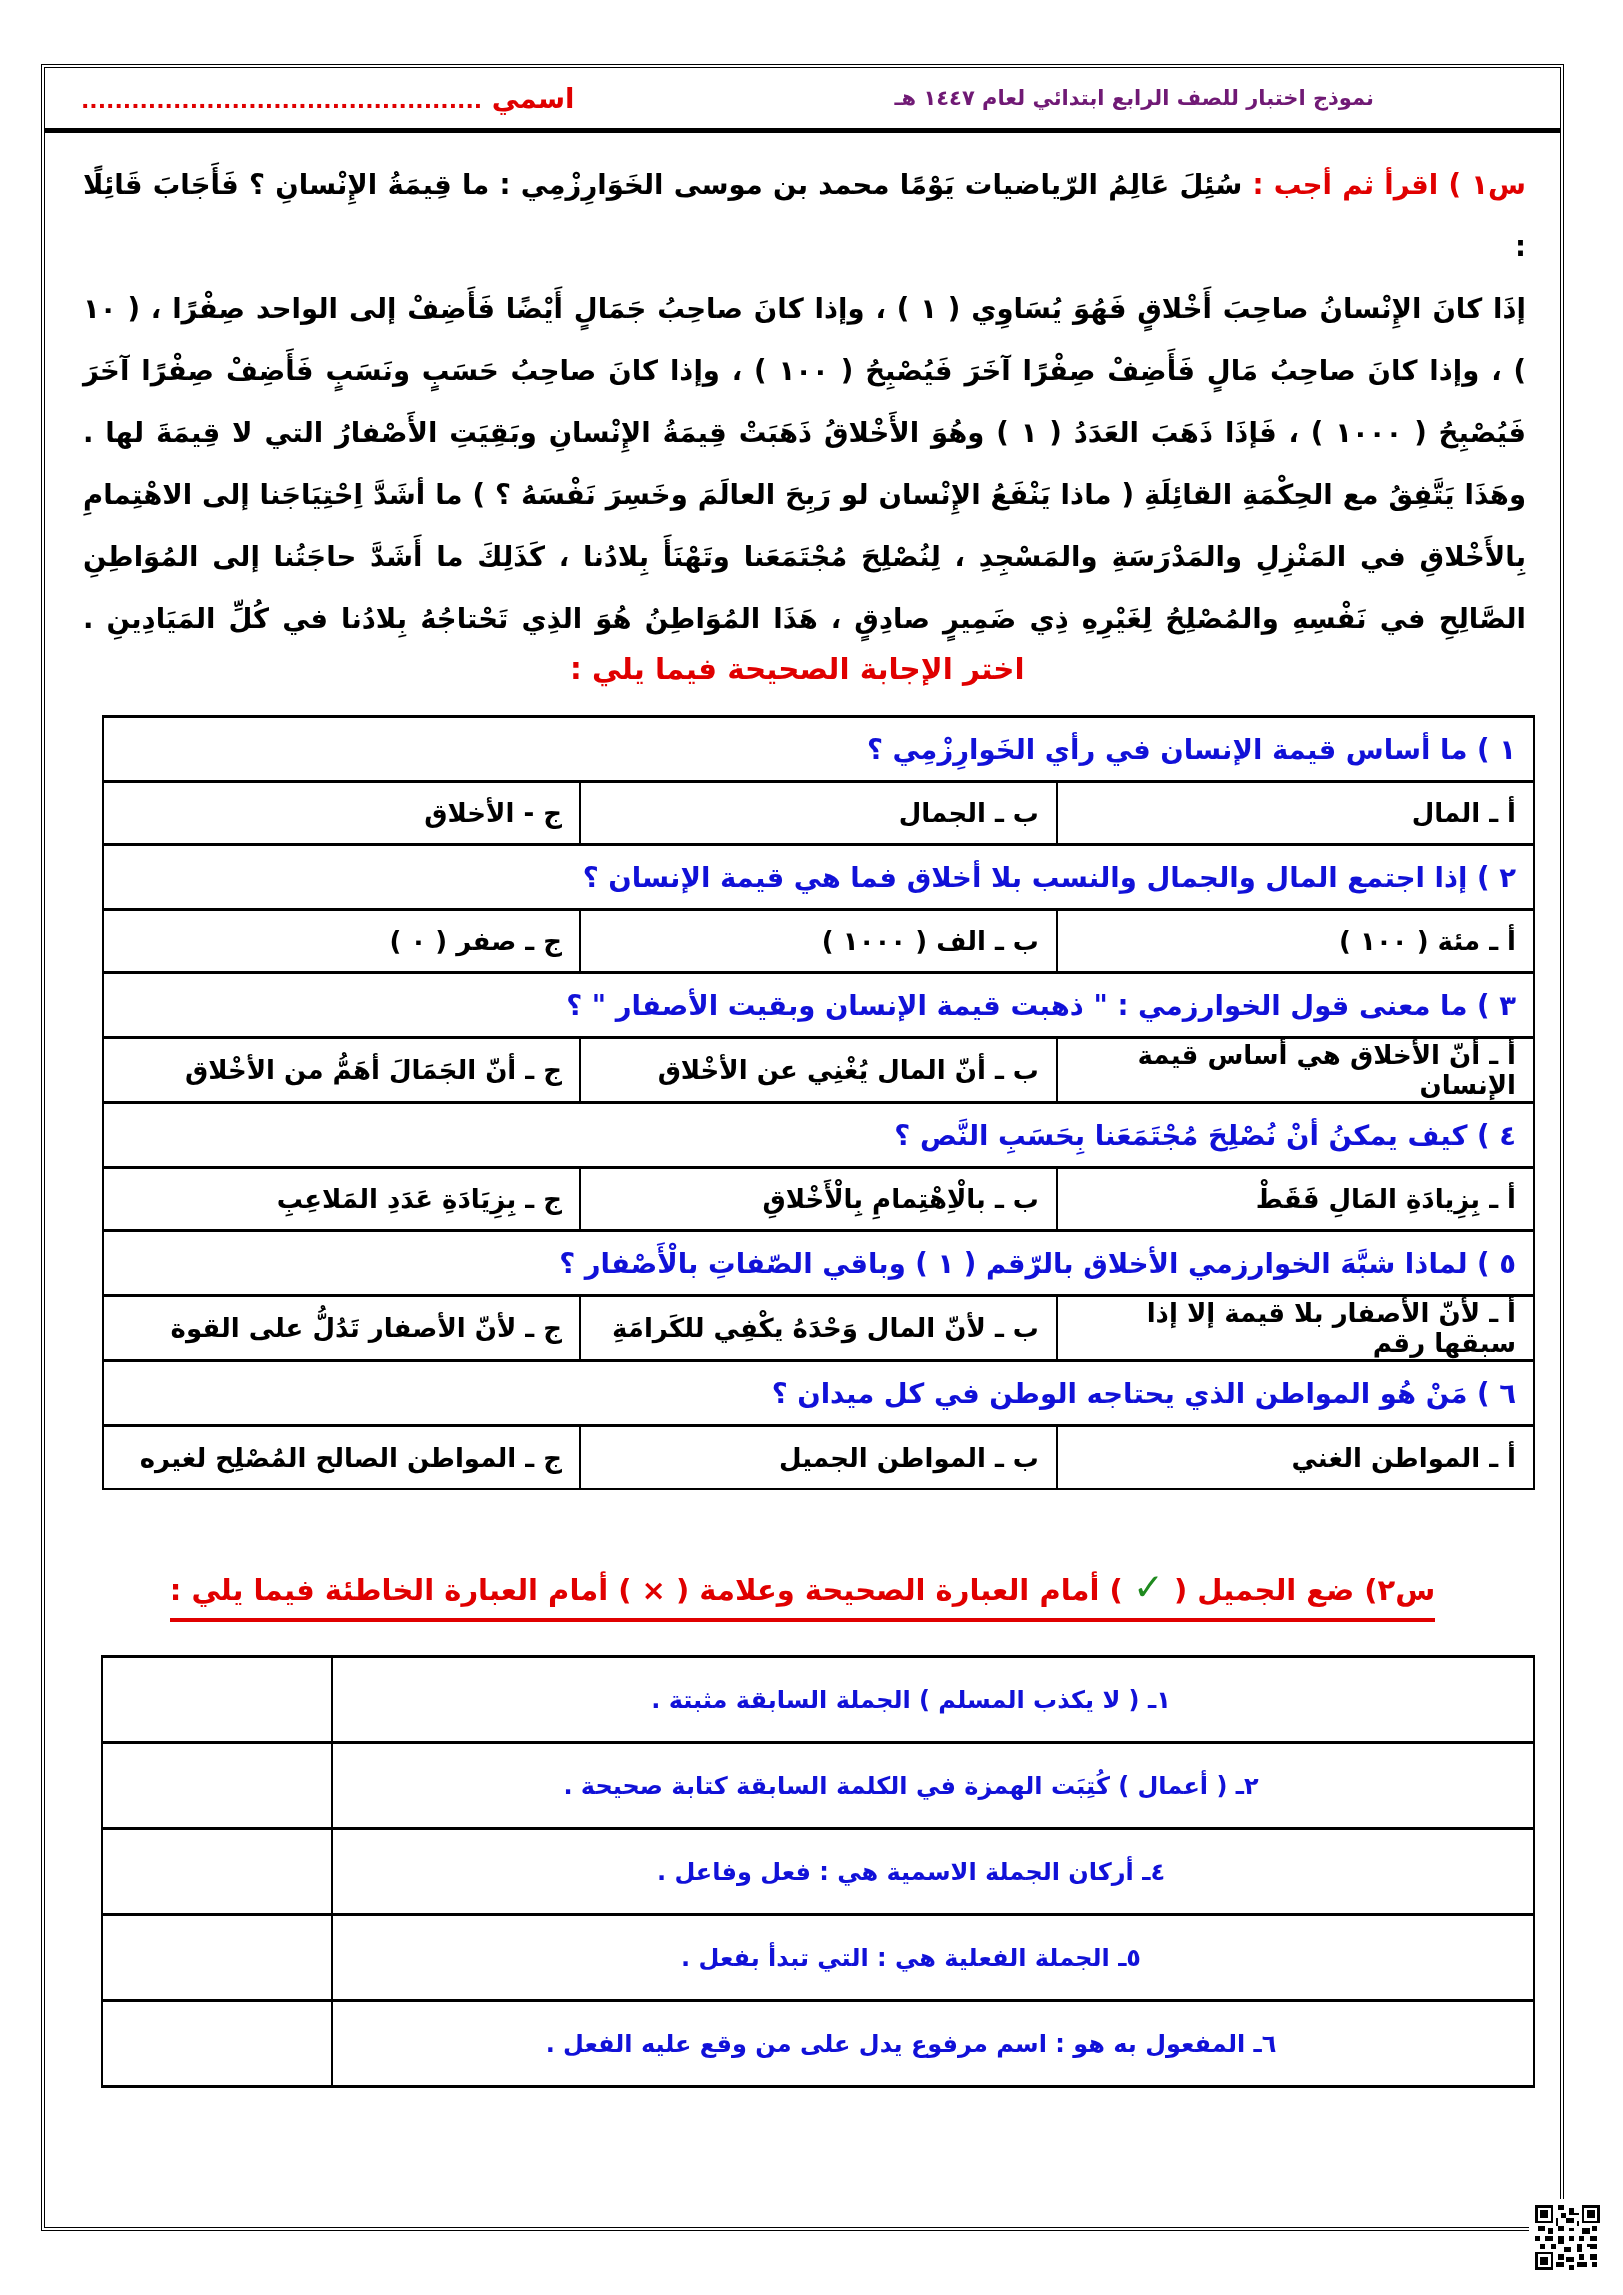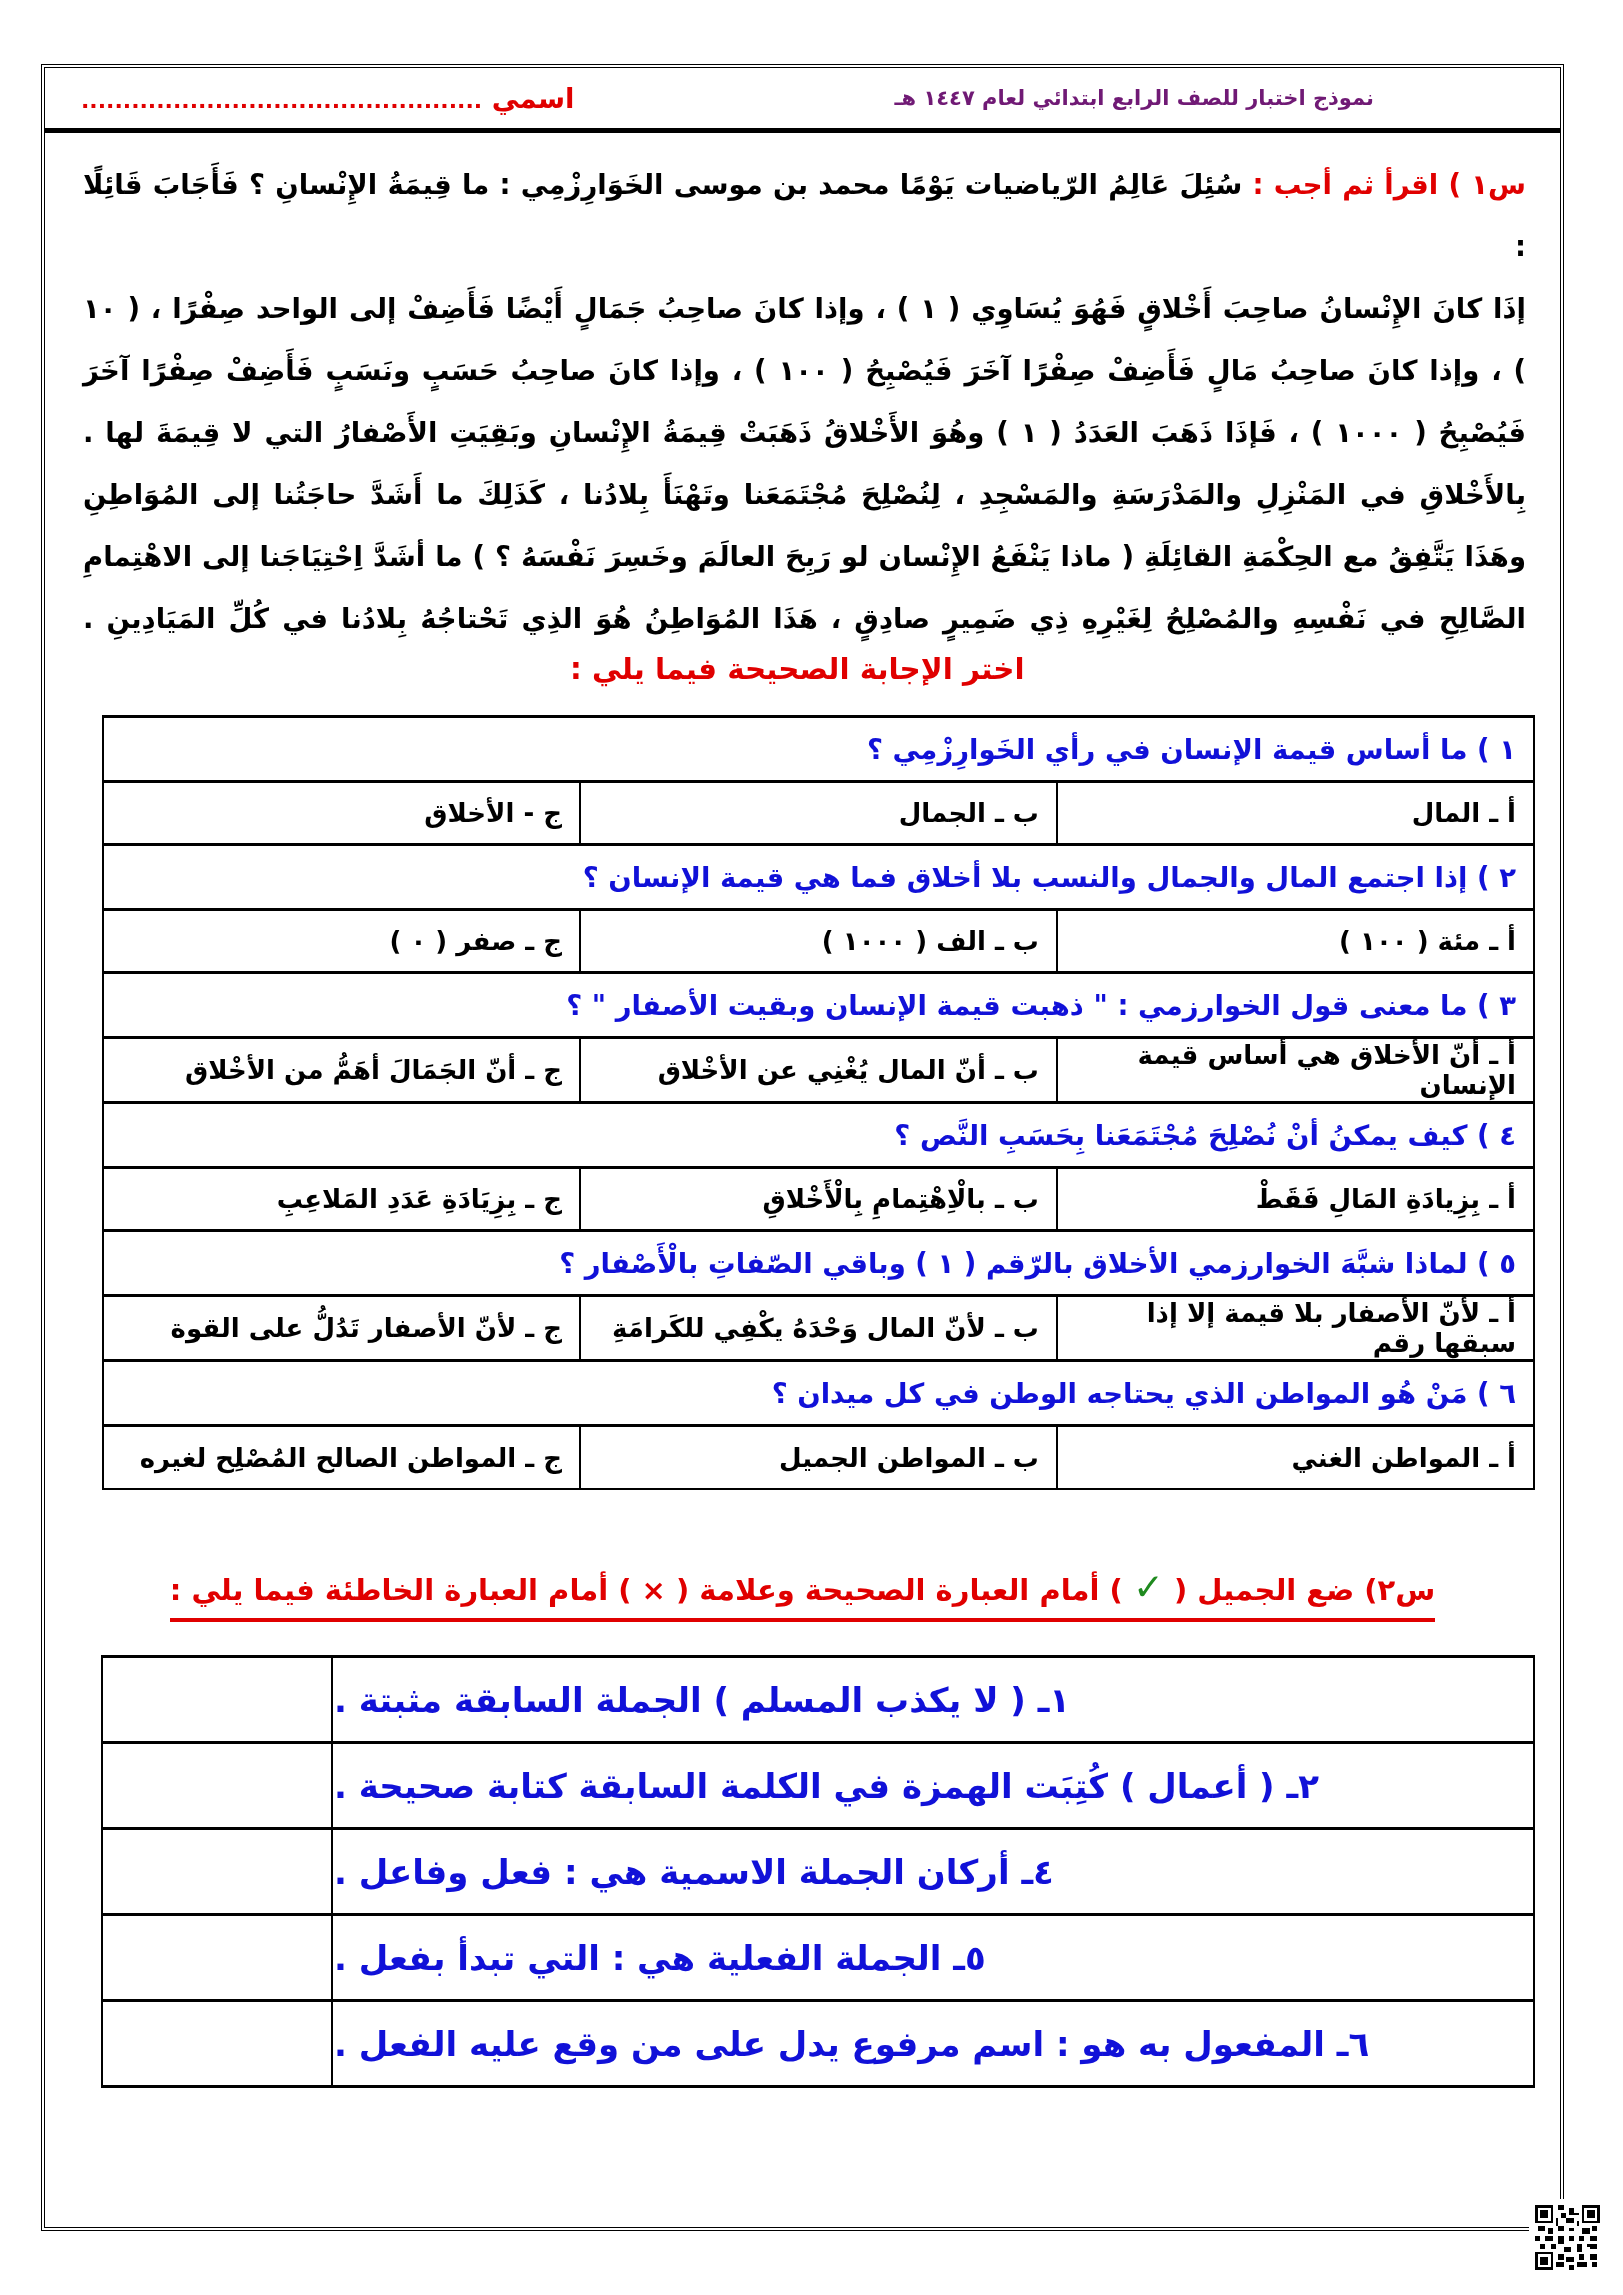--- a/index.html
+++ b/index.html
@@ -46,21 +46,21 @@
     color:#1111d8;font-size:27.5px;text-align:right;padding-right:17px;
   }
   .mcq-table .arow td{
     height:63px;border-left:2px solid #000;border-right:2px solid #000;
     font-size:26px;text-align:right;padding-right:17px;width:33.33%;
   }
   
   .tf-table{width:1434px;margin:33px 25px 0 auto;border:2px solid #000;}
   .tf-table td{box-sizing:border-box;border:2px solid #000;border-top:3.9px solid #000;border-bottom:3.9px solid #000;}
   .tf-table .statement{
-    height:86px;color:#1111d8;font-size:34px;text-align:left;padding-right:45px;
+    height:86px;color:#1111d8;font-size:24px;text-align:center;padding-right:45px;
   }
   .tf-table .mark{width:230px;}
   
   .qr{position:absolute;left:1529px;top:2199px;width:76px;height:76px;background:#fff;z-index:5;
       display:flex;align-items:center;justify-content:center;}
 </style>
 </head>
 <body>
 
 <div class="frame">
@@ -68,22 +68,22 @@
   <div class="header">
     <div class="title">نموذج اختبار للصف الرابع ابتدائي لعام ١٤٤٧ هـ</div>
     <div class="name"><span>اسمي </span><span class="dots">................................................</span></div>
   </div>
 
   <div class="reading">
     <div class="rline"><span class="red">س١ ) اقرأ ثم أجب : </span><span>سُئِلَ عَالِمُ الرّياضيات يَوْمًا محمد بن موسى الخَوَارِزْمِي : ما قِيمَةُ الإِنْسانِ ؟ فَأَجَابَ قَائِلًا :</span></div>
     <div class="rline">إذَا كانَ الإِنْسانُ صاحِبَ أَخْلاقٍ فَهُوَ يُسَاوِي ( ١ ) ، وإذا كانَ صاحِبُ جَمَالٍ أَيْضًا فَأَضِفْ إلى الواحد صِفْرًا ، ( ١٠</div>
     <div class="rline">) ، وإذا كانَ صاحِبُ مَالٍ فَأَضِفْ صِفْرًا آخَرَ فَيُصْبِحُ ( ١٠٠ ) ، وإذا كانَ صاحِبُ حَسَبٍ ونَسَبٍ فَأَضِفْ صِفْرًا آخَرَ</div>
     <div class="rline">فَيُصْبِحُ ( ١٠٠٠ ) ، فَإذَا ذَهَبَ العَدَدُ ( ١ ) وهُوَ الأَخْلاقُ ذَهَبَتْ قِيمَةُ الإِنْسانِ وبَقِيَتِ الأَصْفارُ التي لا قِيمَةَ لها .</div>
+    <div class="rline">وهَذَا يَتَّفِقُ مع الحِكْمَةِ القائِلَةِ  ( ماذا يَنْفَعُ الإِنْسان لو رَبِحَ العالَمَ وخَسِرَ نَفْسَهُ ؟ ) ما أشَدَّ اِحْتِيَاجَنا إلى الاهْتِمامِ</div>
     <div class="rline">بِالأَخْلاقِ في المَنْزِلِ والمَدْرَسَةِ والمَسْجِدِ ، لِنُصْلِحَ مُجْتَمَعَنا وتَهْنَأَ بِلادُنا ، كَذَلِكَ ما أَشَدَّ حاجَتُنا إلى المُوَاطِنِ</div>
-    <div class="rline">وهَذَا يَتَّفِقُ مع الحِكْمَةِ القائِلَةِ  ( ماذا يَنْفَعُ الإِنْسان لو رَبِحَ العالَمَ وخَسِرَ نَفْسَهُ ؟ ) ما أشَدَّ اِحْتِيَاجَنا إلى الاهْتِمامِ</div>
     <div class="rline">الصَّالِحِ في نَفْسِهِ والمُصْلِحُ لِغَيْرِهِ ذِي ضَمِيرٍ صادِقٍ ، هَذَا المُوَاطِنُ هُوَ الذِي تَحْتاجُهُ بِلادُنا في كُلِّ المَيَادِينِ  .</div>
   </div>
 
   <div class="mcq-heading">اختر الإجابة الصحيحة فيما يلي :</div>
 
   <table class="mcq-table">
     <tbody>
       <tr class="qrow">
           <td colspan="3">١ ) ما أساس قيمة الإنسان في رأي الخَوارِزْمِي ؟</td>
         </tr>

